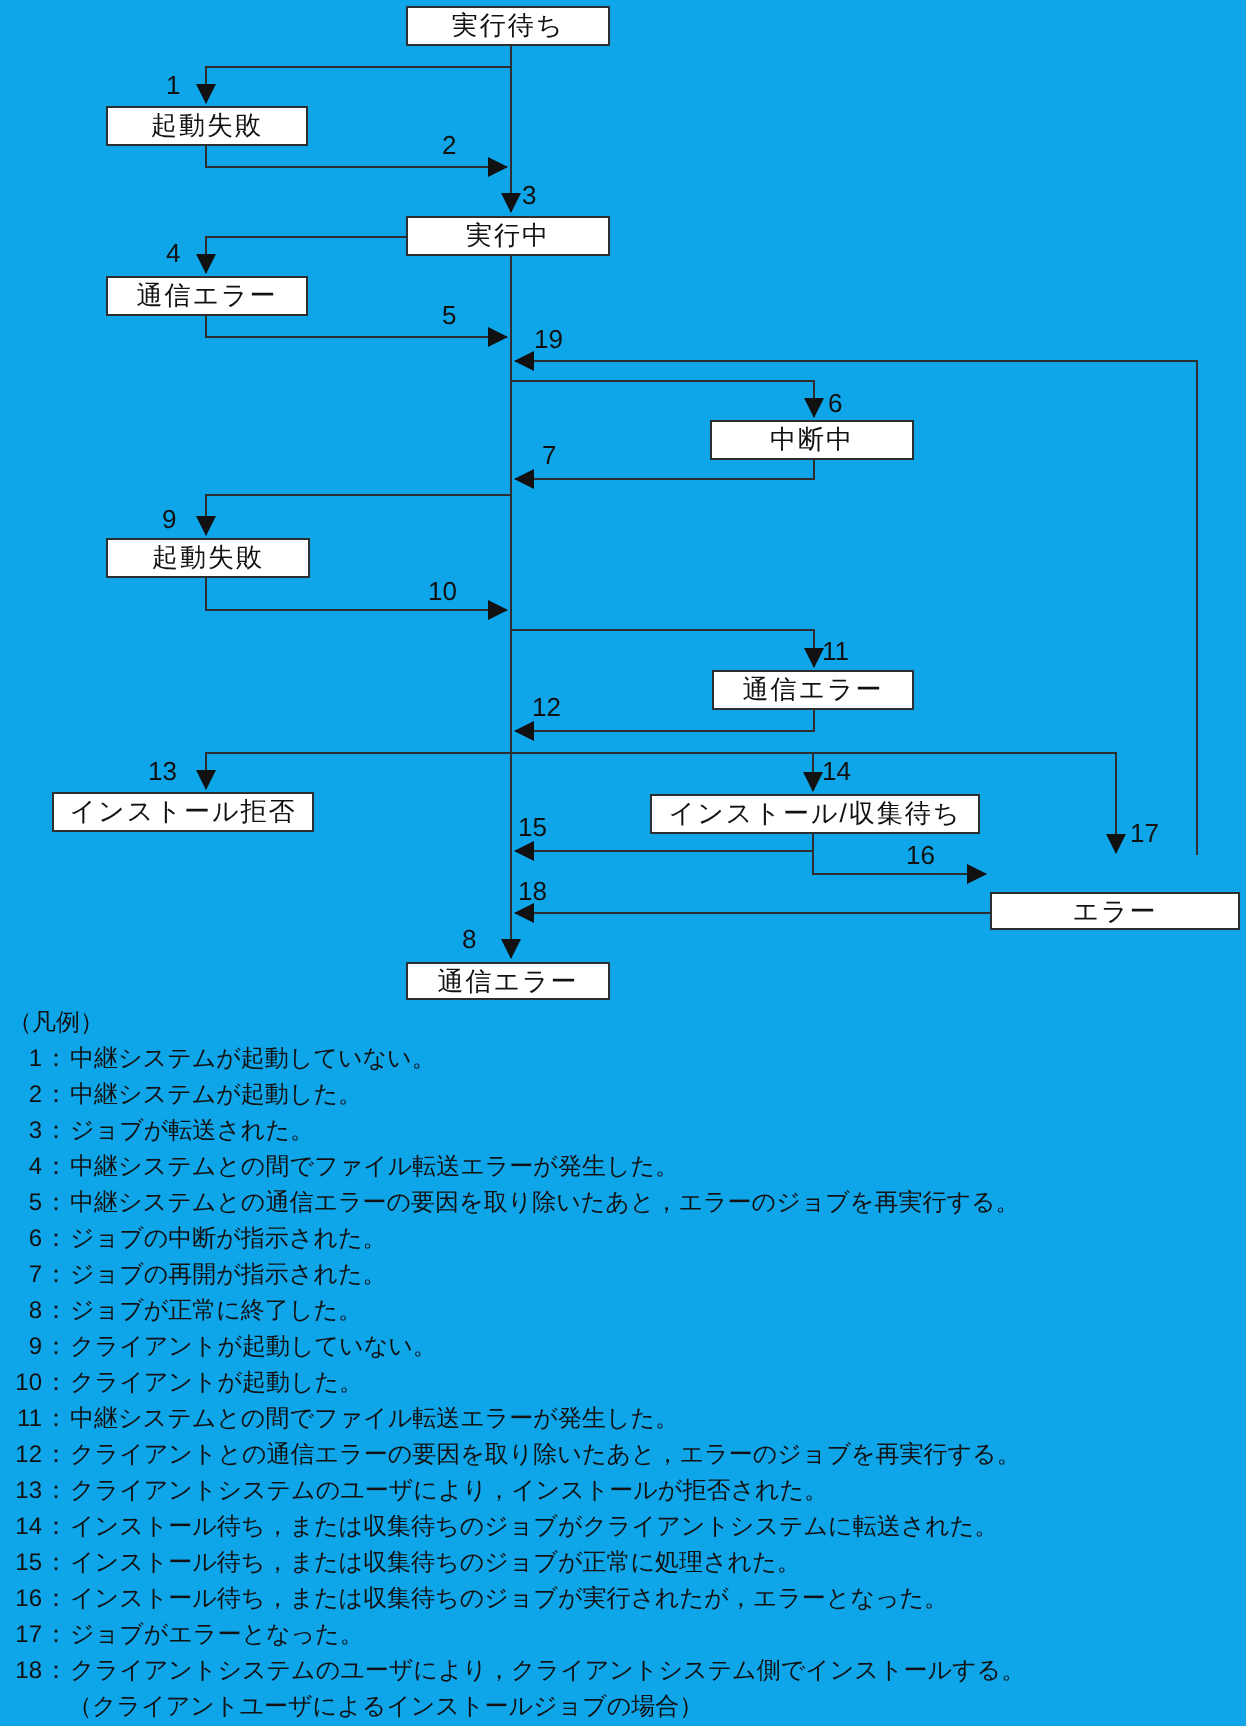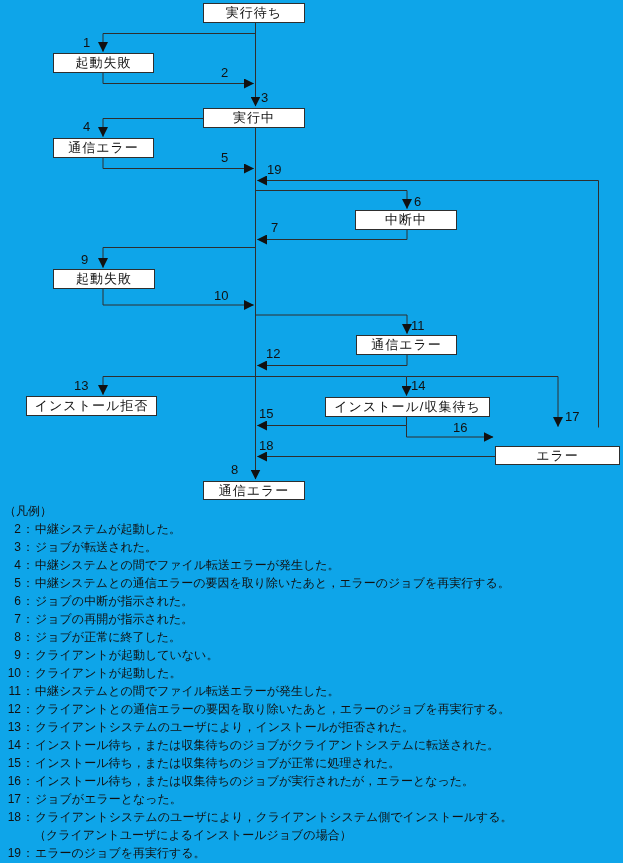--- a/index.html
+++ b/index.html
@@ -116,20 +116,21 @@
   <span class="tnum" style="left:74px;top:379px">13</span>
   <span class="tnum" style="left:411px;top:379px">14</span>
   <span class="tnum" style="left:259px;top:407px">15</span>
   <span class="tnum" style="left:453px;top:421px">16</span>
   <span class="tnum" style="left:565px;top:410px">17</span>
   <span class="tnum" style="left:259px;top:439px">18</span>
   <span class="tnum" style="left:267px;top:163px">19</span>
 
   <div id="legend">
     <div class="ltitle">（凡例）</div>
+    <div class="lrow"><span class="lnum">1</span><span class="lcolon">：</span><span>中継システムが起動していない。</span></div>
     <div class="lrow"><span class="lnum">2</span><span class="lcolon">：</span><span>中継システムが起動した。</span></div>
     <div class="lrow"><span class="lnum">3</span><span class="lcolon">：</span><span>ジョブが転送された。</span></div>
     <div class="lrow"><span class="lnum">4</span><span class="lcolon">：</span><span>中継システムとの間でファイル転送エラーが発生した。</span></div>
     <div class="lrow"><span class="lnum">5</span><span class="lcolon">：</span><span>中継システムとの通信エラーの要因を取り除いたあと，エラーのジョブを再実行する。</span></div>
     <div class="lrow"><span class="lnum">6</span><span class="lcolon">：</span><span>ジョブの中断が指示された。</span></div>
     <div class="lrow"><span class="lnum">7</span><span class="lcolon">：</span><span>ジョブの再開が指示された。</span></div>
     <div class="lrow"><span class="lnum">8</span><span class="lcolon">：</span><span>ジョブが正常に終了した。</span></div>
     <div class="lrow"><span class="lnum">9</span><span class="lcolon">：</span><span>クライアントが起動していない。</span></div>
     <div class="lrow"><span class="lnum">10</span><span class="lcolon">：</span><span>クライアントが起動した。</span></div>
     <div class="lrow"><span class="lnum">11</span><span class="lcolon">：</span><span>中継システムとの間でファイル転送エラーが発生した。</span></div>

